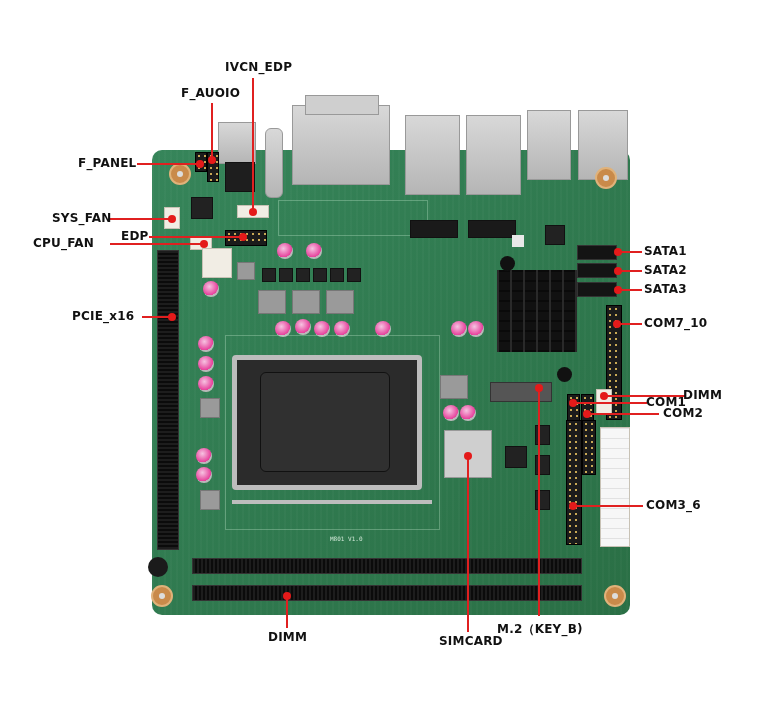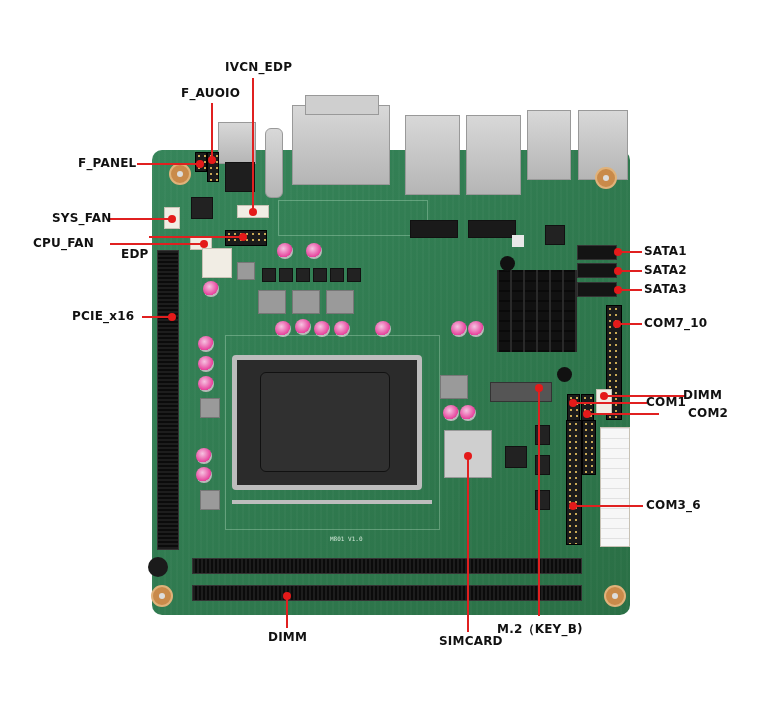--- a/index.html
+++ b/index.html
@@ -187,28 +187,28 @@
   <div class="line" style="left:467px;top:456px;width:2px;height:176px;"></div>
   <div class="dot" style="left:464px;top:452px;"></div>
 
   <div class="line" style="left:538px;top:388px;width:2px;height:228px;"></div>
   <div class="dot" style="left:535px;top:384px;"></div>
 
   <div class="lbl" style="left:225px;top:60px;">IVCN_EDP</div>
   <div class="lbl" style="left:181px;top:86px;">F_AUOIO</div>
   <div class="lbl" style="left:78px;top:156px;">F_PANEL</div>
   <div class="lbl" style="left:52px;top:211px;">SYS_FAN</div>
-  <div class="lbl" style="left:121px;top:229px;margin-top:18px;">EDP</div>
+  <div class="lbl" style="left:121px;top:229px;">EDP</div>
   <div class="lbl" style="left:33px;top:236px;">CPU_FAN</div>
   <div class="lbl" style="left:72px;top:309px;">PCIE_x16</div>
   <div class="lbl" style="left:644px;top:244px;">SATA1</div>
   <div class="lbl" style="left:644px;top:263px;">SATA2</div>
   <div class="lbl" style="left:644px;top:282px;">SATA3</div>
   <div class="lbl" style="left:644px;top:316px;">COM7_10</div>
   <div class="lbl" style="left:683px;top:388px;">DIMM</div>
   <div class="lbl" style="left:646px;top:395px;">COM1</div>
-  <div class="lbl" style="left:688px;top:406px;">COM2</div>
+  <div class="lbl" style="left:663px;top:406px;">COM2</div>
   <div class="lbl" style="left:646px;top:498px;">COM3_6</div>
   <div class="lbl" style="left:268px;top:630px;text-align:right;">DIMM</div>
   <div class="lbl" style="left:439px;top:634px;">SIMCARD</div>
   <div class="lbl" style="left:497px;top:621px;">M.2（KEY_B)</div>
 
 </div>
 
 </body></html>

